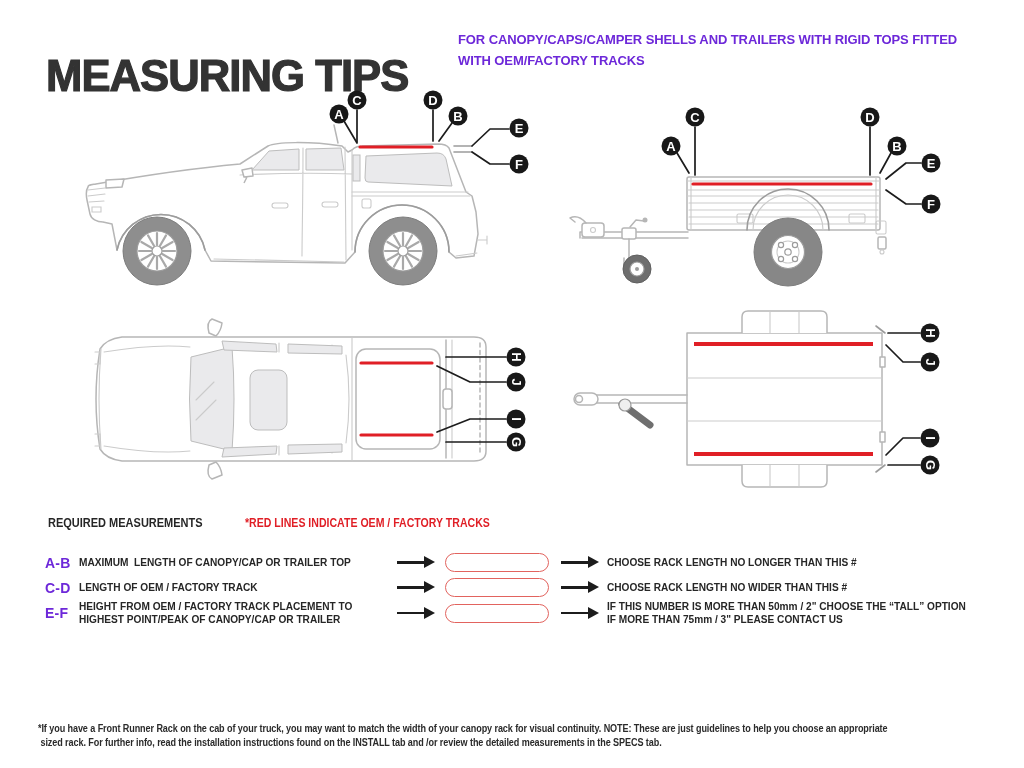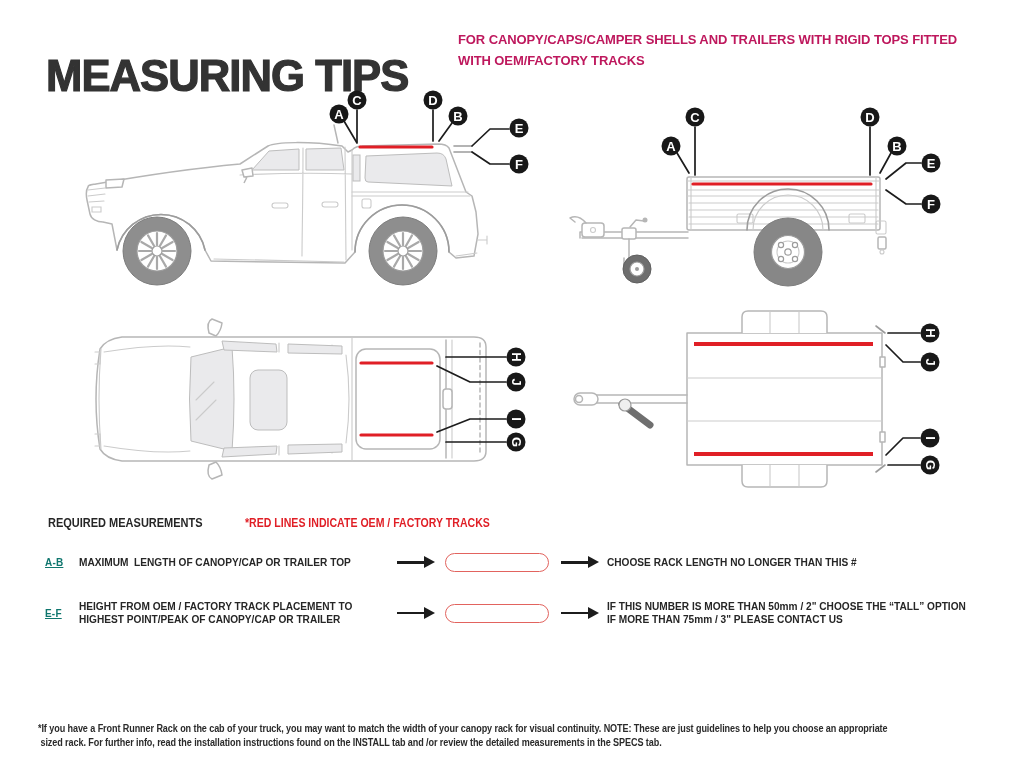--- a/index.html
+++ b/index.html
@@ -2,21 +2,21 @@
 <html><head>
 <meta charset="utf-8">
 <style>
   html,body{margin:0;padding:0;background:#ffffff;}
   body{width:1024px;height:768px;overflow:hidden;font-family:"Liberation Sans",sans-serif;}
   .page{position:relative;width:1024px;height:768px;background:#fff;}
 
   .title{position:absolute;left:46px;top:20px;font-size:45px;font-weight:700;color:#333;
          letter-spacing:-1px;-webkit-text-stroke:1.2px #333;white-space:nowrap;
          transform:scaleX(.97);transform-origin:0 0;}
-  .subtitle{position:absolute;left:458px;top:29px;font-size:13px;font-weight:700;color:#be185d;
+  .subtitle{position:absolute;left:458px;top:29px;font-size:13px;font-weight:700;color:#6d28d9;
             line-height:21px;white-space:pre-line;letter-spacing:-.1px;}
 
   svg.diagram{position:absolute;left:0;top:0;}
 
   .ln{fill:none;stroke:#b6b6b6;stroke-width:1.5;stroke-linecap:round;stroke-linejoin:round}
   .lnf{fill:#fff;stroke:#b6b6b6;stroke-width:1.5;stroke-linejoin:round}
   .lt{fill:none;stroke:#cbcbcb;stroke-width:1.1;stroke-linecap:round}
   .md{fill:none;stroke:#9c9c9c;stroke-width:1.6;stroke-linecap:round}
   .glass{fill:#eaeaec;stroke:#bdbdbd;stroke-width:1}
   .track{fill:none;stroke:#e01f26;stroke-width:3.2;stroke-linecap:round}
@@ -30,21 +30,21 @@
   .spoke{stroke:#a9a9a9;stroke-width:2.2;stroke-linecap:round}
 
   .legend{position:absolute;left:48px;top:516px;display:flex;gap:21px;align-items:baseline;}
   .caps{transform:scaleX(.88);transform-origin:0 50%;white-space:pre-wrap;}
   .legend .req{font-size:12.5px;font-weight:700;color:#262626;}
   .legend .note{font-size:12px;font-weight:700;color:#e01f26;}
 
   .rows{position:absolute;left:0;top:0;width:100%;height:100%;}
   .row{position:absolute;left:45px;display:flex;align-items:center;height:27px;}
   .row.tall{height:40px;justify-content:space-between;}
-  .rid{width:34px;font-size:10px;font-weight:700;color:#0f766e;letter-spacing:.2px;flex:none;text-decoration:underline;}
+  .rid{width:34px;font-size:14px;font-weight:700;color:#6d28d9;letter-spacing:.2px;flex:none;}
   .desc{width:318px;font-size:11.5px;font-weight:700;color:#262626;line-height:13px;flex:none;}
   .result{margin-left:8px;font-size:11.5px;font-weight:700;color:#262626;line-height:13.5px;}
   .arrow{position:relative;width:38px;height:13px;flex:none;}
   .arrow::before{content:'';position:absolute;left:0;top:5.4px;width:28px;height:2.6px;background:#1c1c1c;}
   .arrow::after{content:'';position:absolute;right:0;top:0;width:0;height:0;
     border-left:11px solid #1c1c1c;border-top:6.5px solid transparent;border-bottom:6.5px solid transparent;}
   .arrow.a2{margin-left:12px;}
   .pill{margin-left:10px;width:104px;height:19px;border:1.6px solid #e2635e;border-radius:11px;
         background:#fff;flex:none;box-sizing:border-box;}
 
@@ -344,20 +344,28 @@
 
     <div class="row" style="top:549px">
       <span class="rid">A-B</span>
       <span class="desc caps">MAXIMUM  LENGTH OF CANOPY/CAP OR TRAILER TOP</span>
       <span class="arrow"></span>
       <span class="pill"></span>
       <span class="arrow a2"></span>
       <span class="result caps">CHOOSE RACK LENGTH NO LONGER THAN THIS #</span>
     </div>
 
+    <div class="row" style="top:574px">
+      <span class="rid">C-D</span>
+      <span class="desc caps">LENGTH OF OEM / FACTORY TRACK</span>
+      <span class="arrow"></span>
+      <span class="pill"></span>
+      <span class="arrow a2"></span>
+      <span class="result caps">CHOOSE RACK LENGTH NO WIDER THAN THIS #</span>
+    </div>
 
     <div class="row tall" style="top:593px">
       <span class="rid">E-F</span>
       <span class="desc caps">HEIGHT FROM OEM / FACTORY TRACK PLACEMENT TO
 HIGHEST POINT/PEAK OF CANOPY/CAP OR TRAILER</span>
       <span class="arrow"></span>
       <span class="pill"></span>
       <span class="arrow a2"></span>
       <span class="result caps">IF THIS NUMBER IS MORE THAN 50mm / 2" CHOOSE THE “TALL” OPTION
 IF MORE THAN 75mm / 3" PLEASE CONTACT US</span>

